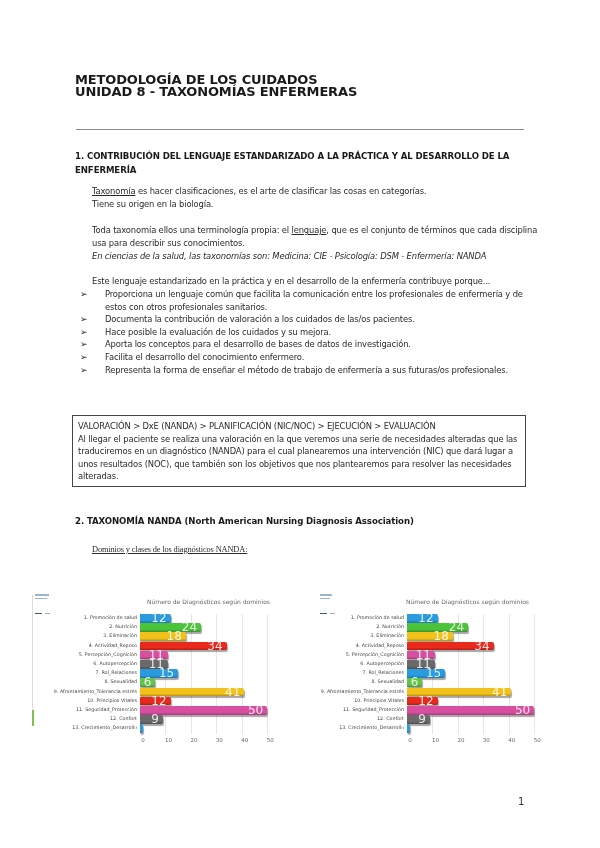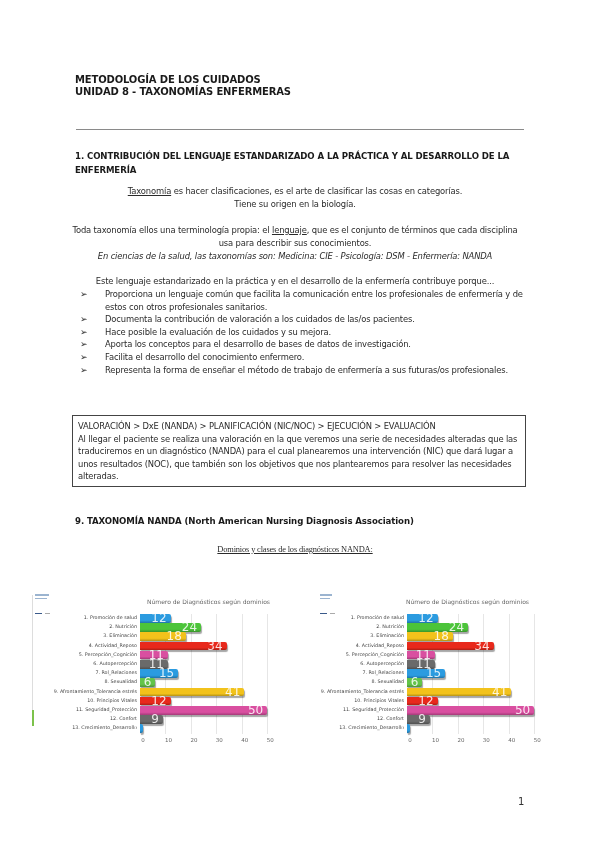--- a/index.html
+++ b/index.html
@@ -1,22 +1,22 @@
 <!DOCTYPE html>
 <html><head>
 <meta charset="utf-8">
 <style>
   html, body { margin: 0; padding: 0; background: #ffffff; }
   body { width: 600px; height: 848px; position: relative; overflow: hidden;
          font-family: "DejaVu Sans", sans-serif; color: #222; }
   .page { position: absolute; left: 0; top: 0; width: 600px; height: 848px; }
-  .hdr { position: absolute; left: 75px; top: 74px; font-size: 10px; font-weight: bold; line-height: 12.3px; letter-spacing: -0.15px; color: #1a1a1a; }
+  .hdr { position: absolute; left: 75px; top: 74px; font-size: 13px; font-weight: bold; line-height: 12.3px; letter-spacing: -0.15px; color: #1a1a1a; }
   .rule { position: absolute; left: 76px; top: 129px; width: 448px; height: 1px; background: #8a8a8a; }
   .h1 { position: absolute; left: 75px; top: 150px; width: 460px; font-size: 8.6px; font-weight: bold; line-height: 13.5px; letter-spacing: -0.1px; color: #1a1a1a; }
-  .para { position: absolute; left: 65px; width: 460px; font-size: 8.4px; line-height: 13px; letter-spacing: -0.15px; color: #2a2a2a; text-align: center; }
+  .para { position: absolute; left: 92px; width: 460px; font-size: 8.4px; line-height: 13px; letter-spacing: -0.15px; color: #2a2a2a; }
   .u { text-decoration: underline; }
   .it { font-style: italic; }
   .bullets { position: absolute; left: 80px; top: 288px; width: 455px; font-size: 8.4px; line-height: 12.6px; letter-spacing: -0.15px; color: #2a2a2a; list-style: none; margin: 0; padding: 0; }
   .bullets li { position: relative; padding-left: 25px; }
   .bullets li .ar { position: absolute; left: 0; top: 0; font-size: 9px; }
   .box { position: absolute; left: 72px; top: 415px; width: 454px; height: 72px; border: 1.3px solid #444; box-sizing: border-box; padding: 4px 5px 0 5px; font-size: 8.4px; line-height: 12.6px; letter-spacing: -0.15px; color: #2a2a2a; }
   .h2 { position: absolute; left: 75px; top: 516px; font-size: 8.6px; font-weight: bold; color: #1a1a1a; letter-spacing: -0.1px; }
   .chart { position: absolute; top: 590px; width: 280px; height: 148px; }
   .chart .logo { position: absolute; left: 15px; top: 4px; width: 20px; height: 14px; }
   .chart .logo i { display: block; height: 1.5px; background: #9bb4d0; margin-bottom: 2px; }
@@ -66,21 +66,21 @@
     <li><span class="ar">➢</span><span>Aporta los conceptos para el desarrollo de bases de datos de investigación.</span></li>
     <li><span class="ar">➢</span><span>Facilita el desarrollo del conocimiento enfermero.</span></li>
     <li><span class="ar">➢</span><span>Representa la forma de enseñar el método de trabajo de enfermería a sus futuras/os profesionales.</span></li>
   </ul>
 
   <div class="box">
     <div>VALORACIÓN &gt; DxE (NANDA) &gt; PLANIFICACIÓN (NIC/NOC) &gt; EJECUCIÓN &gt; EVALUACIÓN</div>
     <div>Al llegar el paciente se realiza una valoración en la que veremos una serie de necesidades alteradas que las traduciremos en un diagnóstico (NANDA) para el cual planearemos una intervención (NIC) que dará lugar a unos resultados (NOC), que también son los objetivos que nos plantearemos para resolver las necesidades alteradas.</div>
   </div>
 
-  <div class="h2">9. TAXONOMÍA NANDA (North American Nursing Diagnosis Association)</div>
+  <div class="h2">2. TAXONOMÍA NANDA (North American Nursing Diagnosis Association)</div>
 
   <div class="para" style="top:543px;font-family:Liberation Serif, serif;">
     <span class="u">Dominios y clases de los diagnósticos NANDA:</span>
   </div>
 
   <div class="chart" id="chart0" style="left:20px;">
     <div class="vline"></div>
     <div class="vline-g"></div>
     <div class="logo"><i style="width:14px"></i><i style="width:12px"></i><i class="d"></i><i class="l"></i></div>
     <div class="ctitle" style="left:127px;">Número de Diagnósticos según dominios</div>

